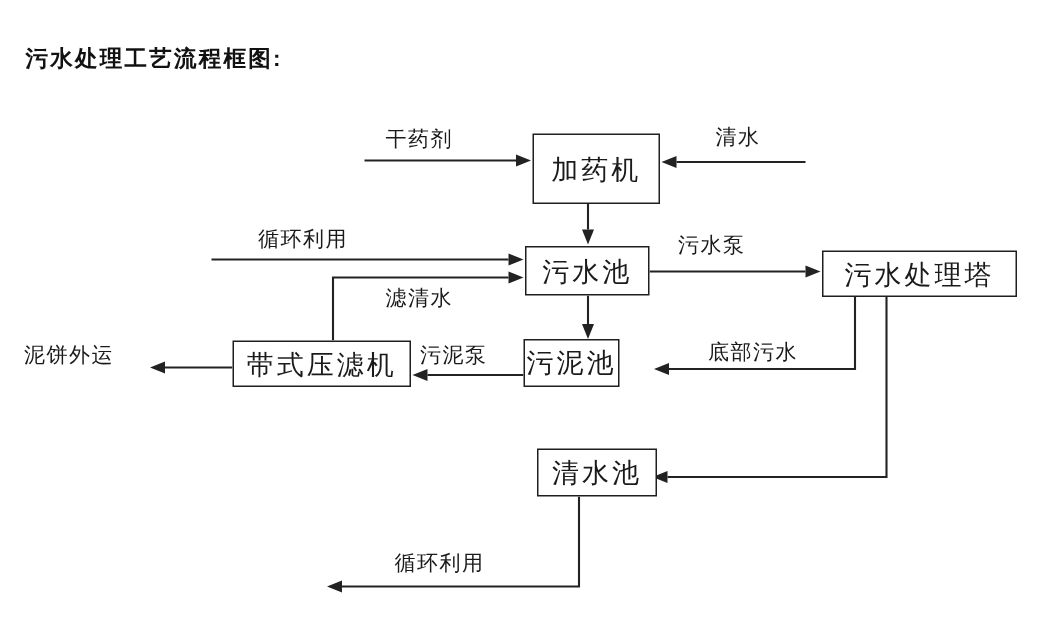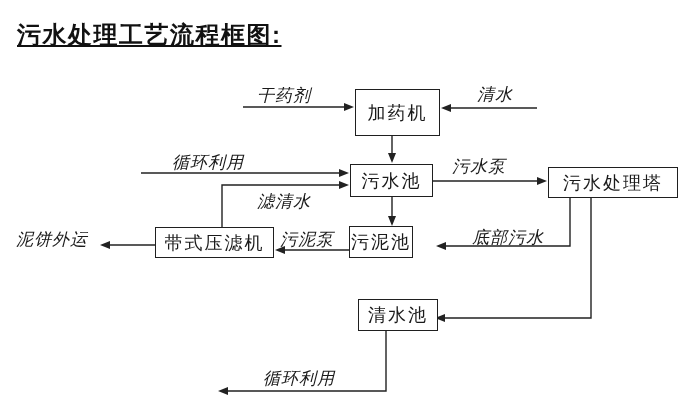--- a/index.html
+++ b/index.html
@@ -1,30 +1,30 @@
 <!DOCTYPE html>
 <html><head>
 <meta charset="utf-8">
 <style>
   html,body{margin:0;padding:0;background:#fff;}
   .canvas{
     position:relative;width:700px;height:420px;background:#ffffff;
     font-family:"Liberation Sans",sans-serif;color:#1a1a1a;overflow:hidden;
   }
   .title{
-    position:absolute;left:17px;top:19px;font-size:24px;font-weight:bold;
-    letter-spacing:1.5px;white-space:nowrap;color:#111;text-decoration:underline;
+    position:absolute;left:17px;top:30px;font-size:15px;font-weight:bold;
+    letter-spacing:1.5px;white-space:nowrap;color:#111;
   }
   .node{
     position:absolute;box-sizing:border-box;border:1.6px solid #1f1f1f;background:#fff;
     display:flex;align-items:center;justify-content:center;
     font-size:18px;letter-spacing:2px;white-space:nowrap;color:#1a1a1a;
   }
   .flow-label{
-    position:absolute;font-size:17px;letter-spacing:1px;white-space:nowrap;color:#1a1a1a;font-style:italic;
+    position:absolute;font-size:14px;letter-spacing:1px;white-space:nowrap;color:#1a1a1a;
   }
   svg.wires{position:absolute;left:0;top:0;width:700px;height:420px;}
   svg.wires path{stroke:#222;stroke-width:1.4;fill:none;}
   svg.wires polygon{fill:#222;stroke:none;}
 </style>
 </head>
 <body>
 
 <div class="canvas">
 

